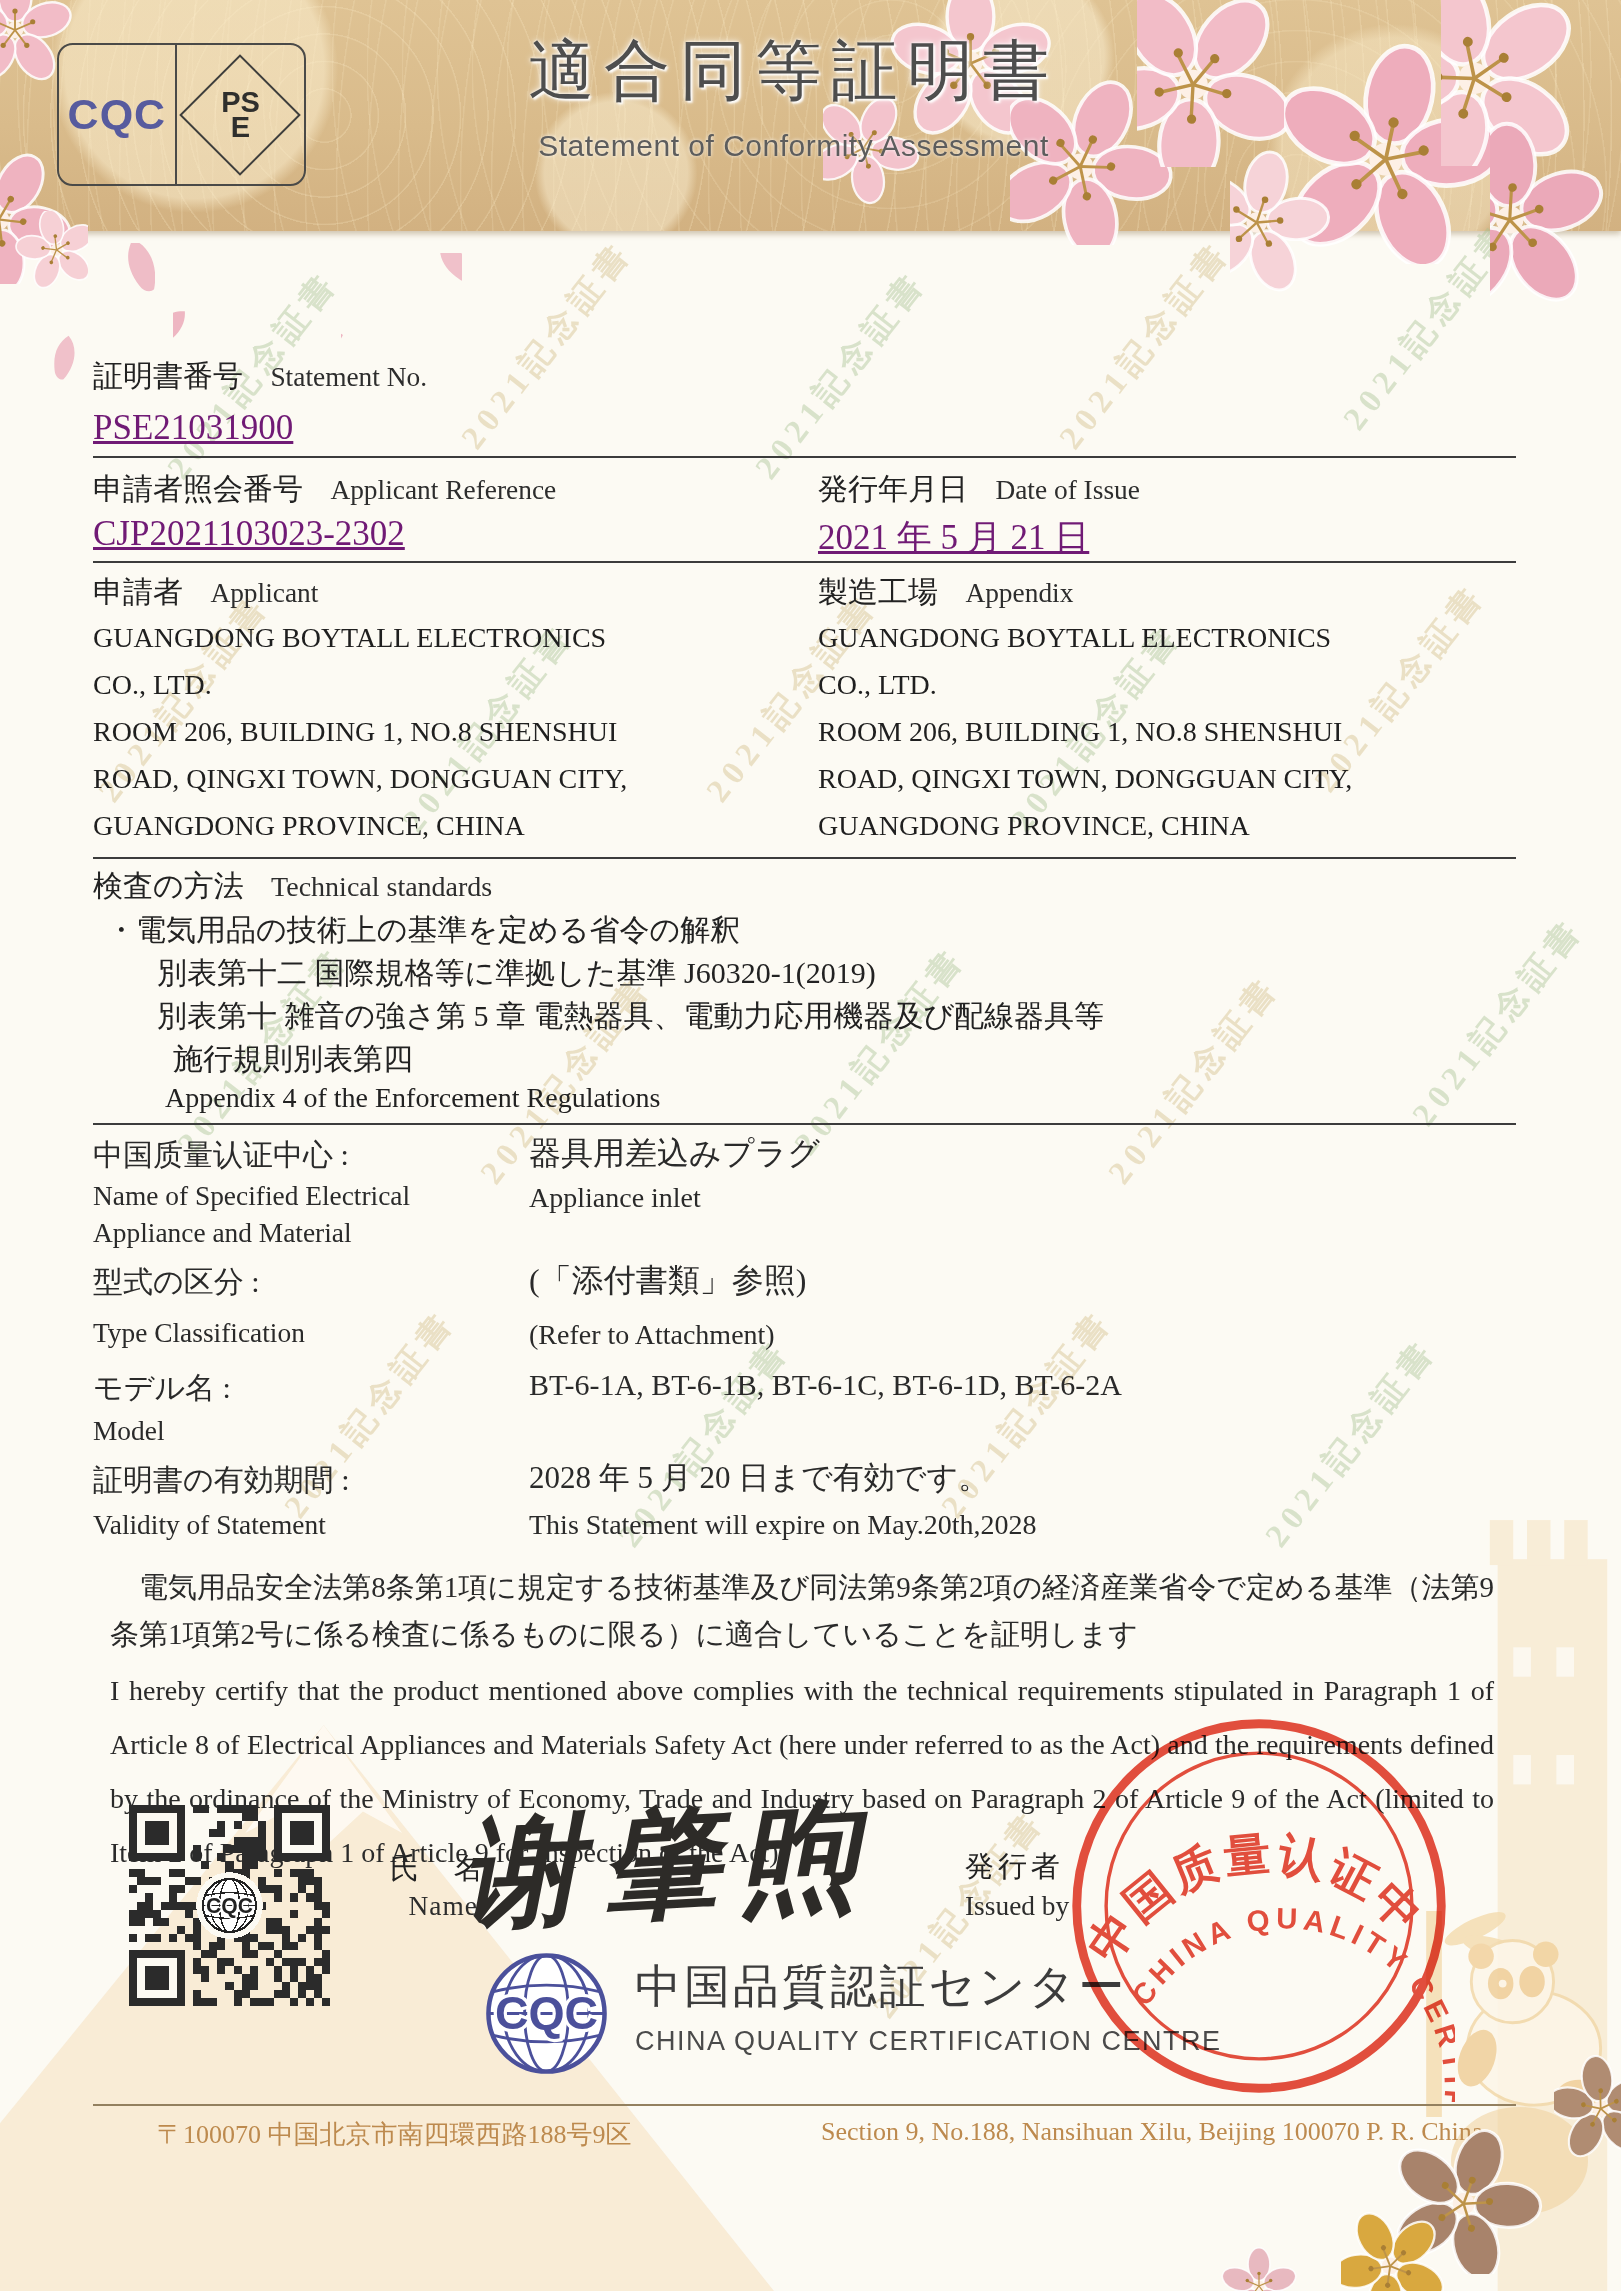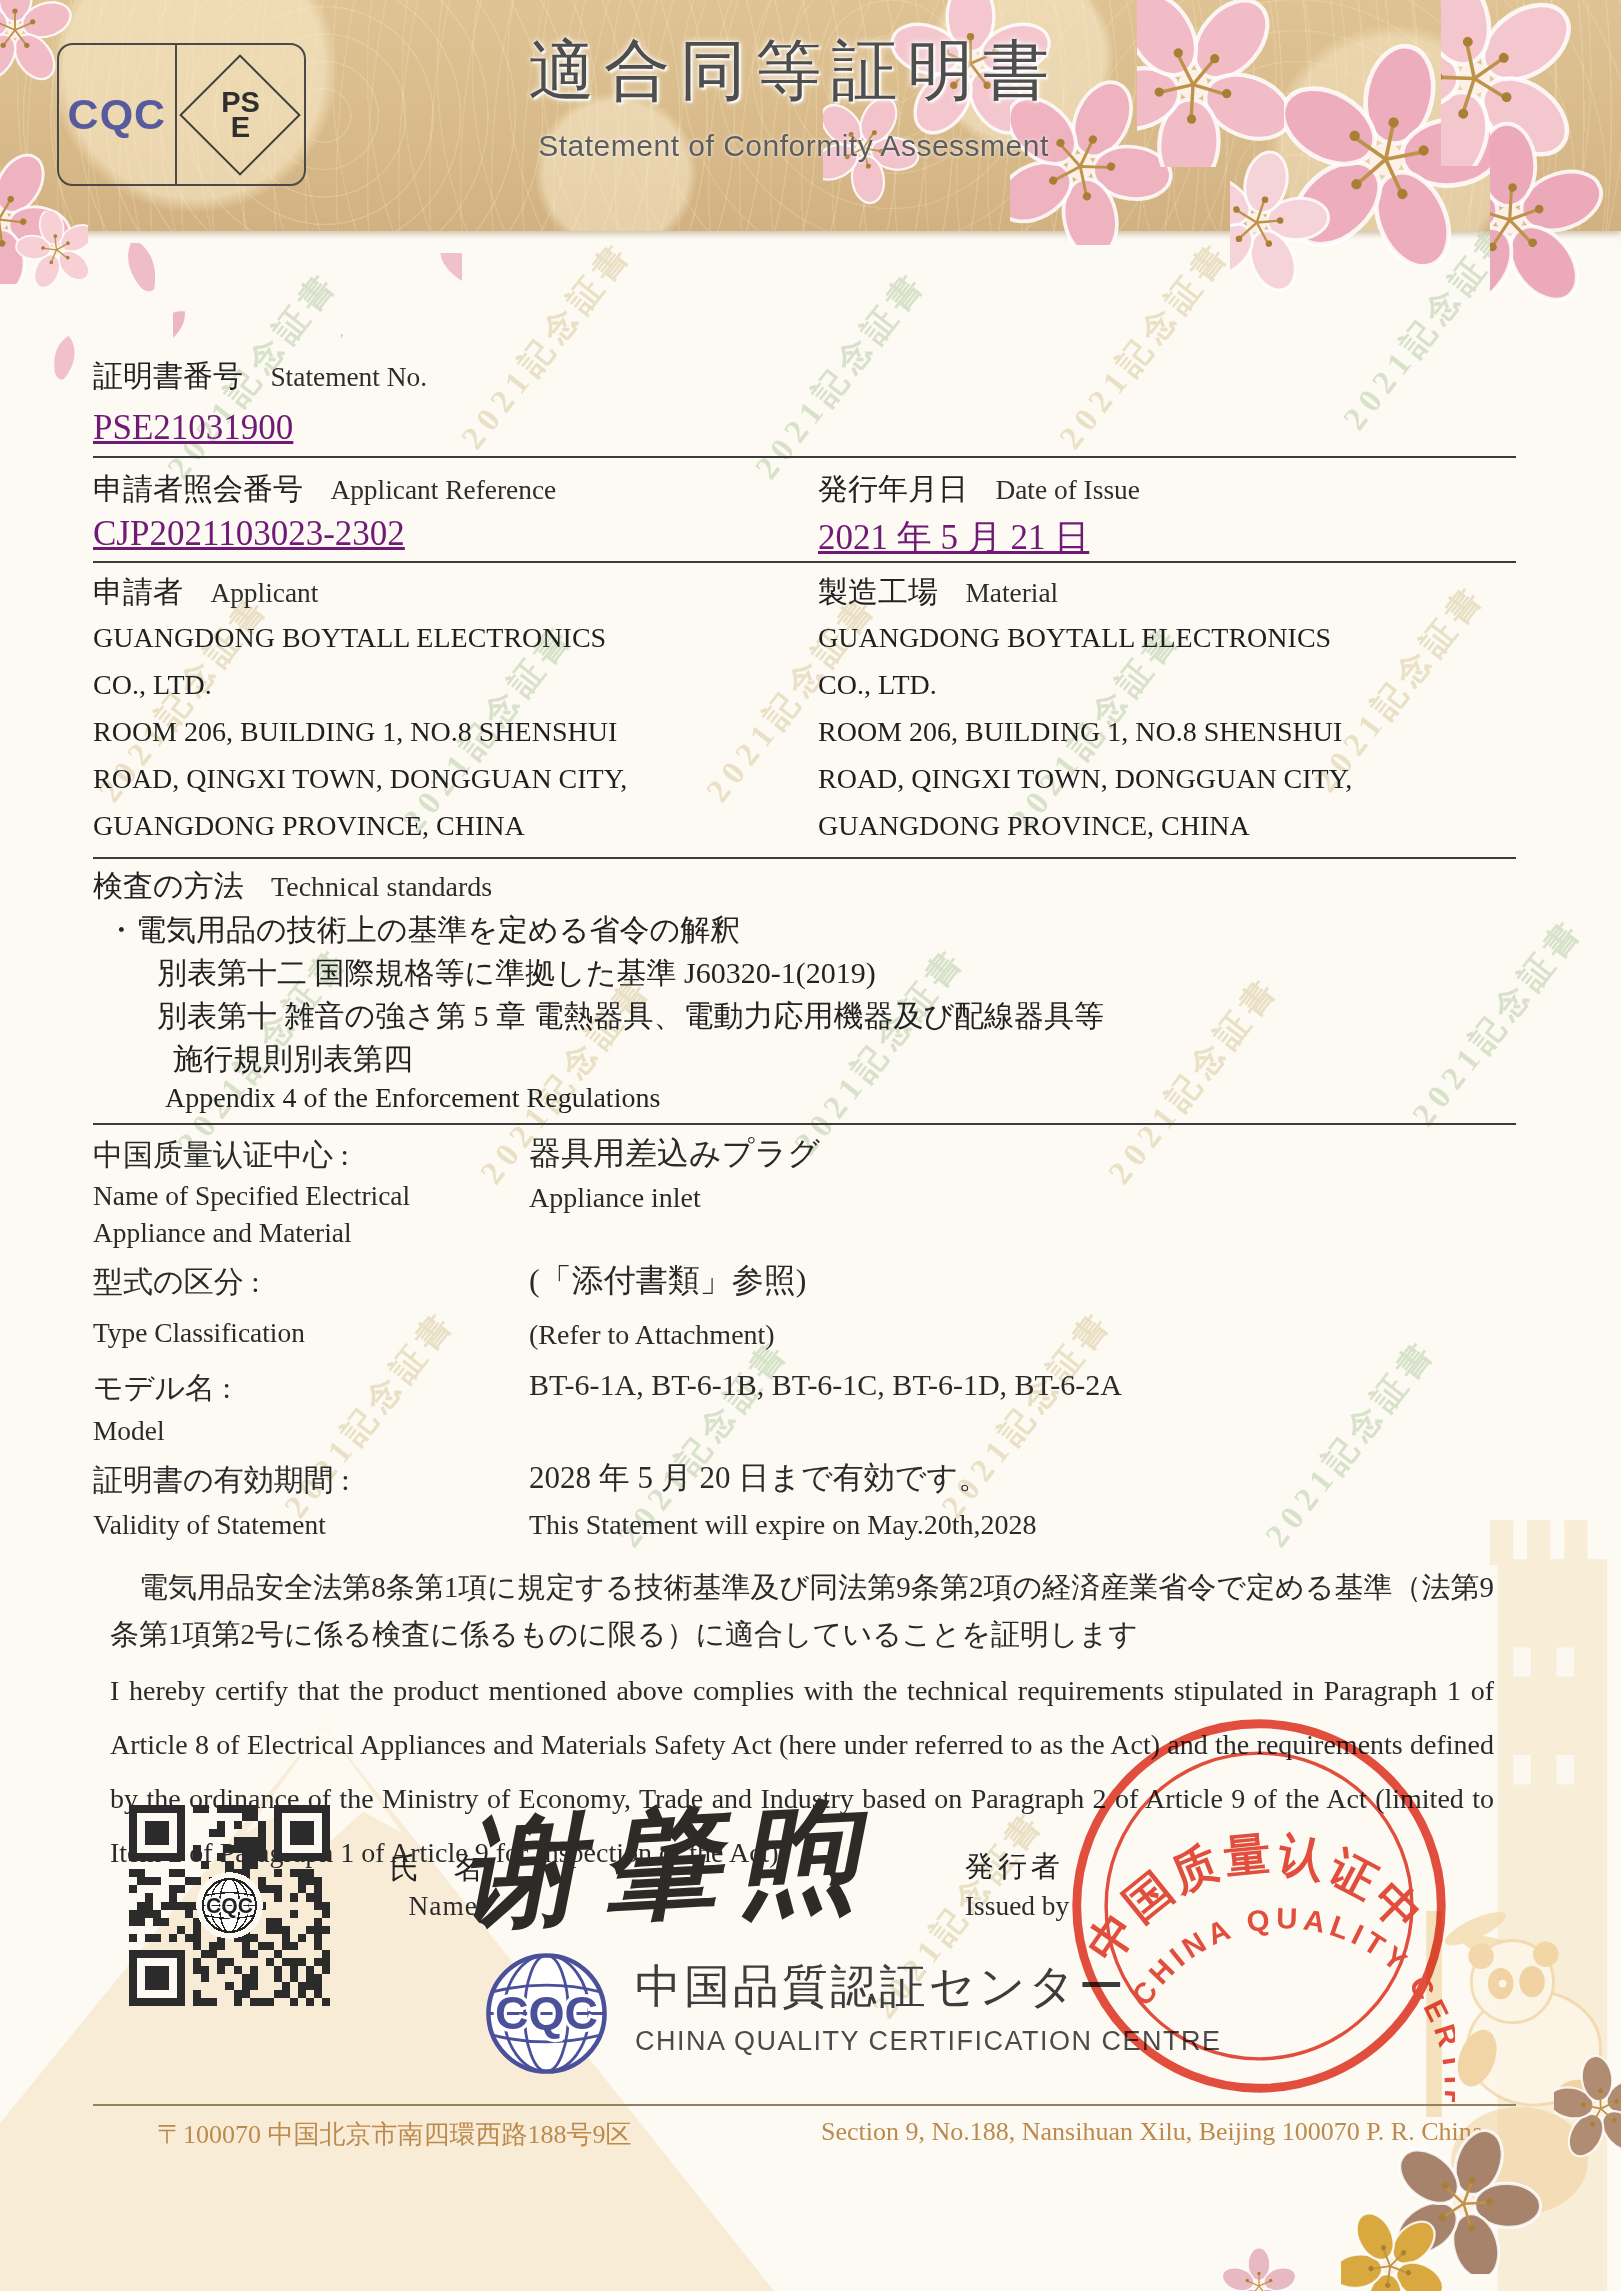--- a/index.html
+++ b/index.html
@@ -300,21 +300,21 @@
   <div class="abs val" style="left:93px;top:514px">CJP2021103023-2302</div>
   <div class="abs val" style="left:818px;top:514px">2021 年 5 月 21 日</div>
   <div class="hr" style="left:93px;top:561px;width:1423px"></div>
 
   <div class="abs lblrow" style="left:93px;top:572px">
     <span class="jp">申請者</span>
     <span class="en">Applicant</span>
   </div>
   <div class="abs lblrow" style="left:818px;top:572px">
     <span class="jp">製造工場</span>
-    <span class="en">Material</span>
+    <span class="en">Appendix</span>
   </div>
   <div class="abs addr" style="left:93px;top:614px;width:706px">
     <div>GUANGDONG BOYTALL ELECTRONICS</div>
     <div>CO., LTD.</div>
     <div>ROOM 206, BUILDING 1, NO.8 SHENSHUI</div>
     <div>ROAD, QINGXI TOWN, DONGGUAN CITY,</div>
     <div>GUANGDONG PROVINCE, CHINA</div>
   </div>
   <div class="abs addr" style="left:818px;top:614px;width:706px">
     <div>GUANGDONG BOYTALL ELECTRONICS</div>

